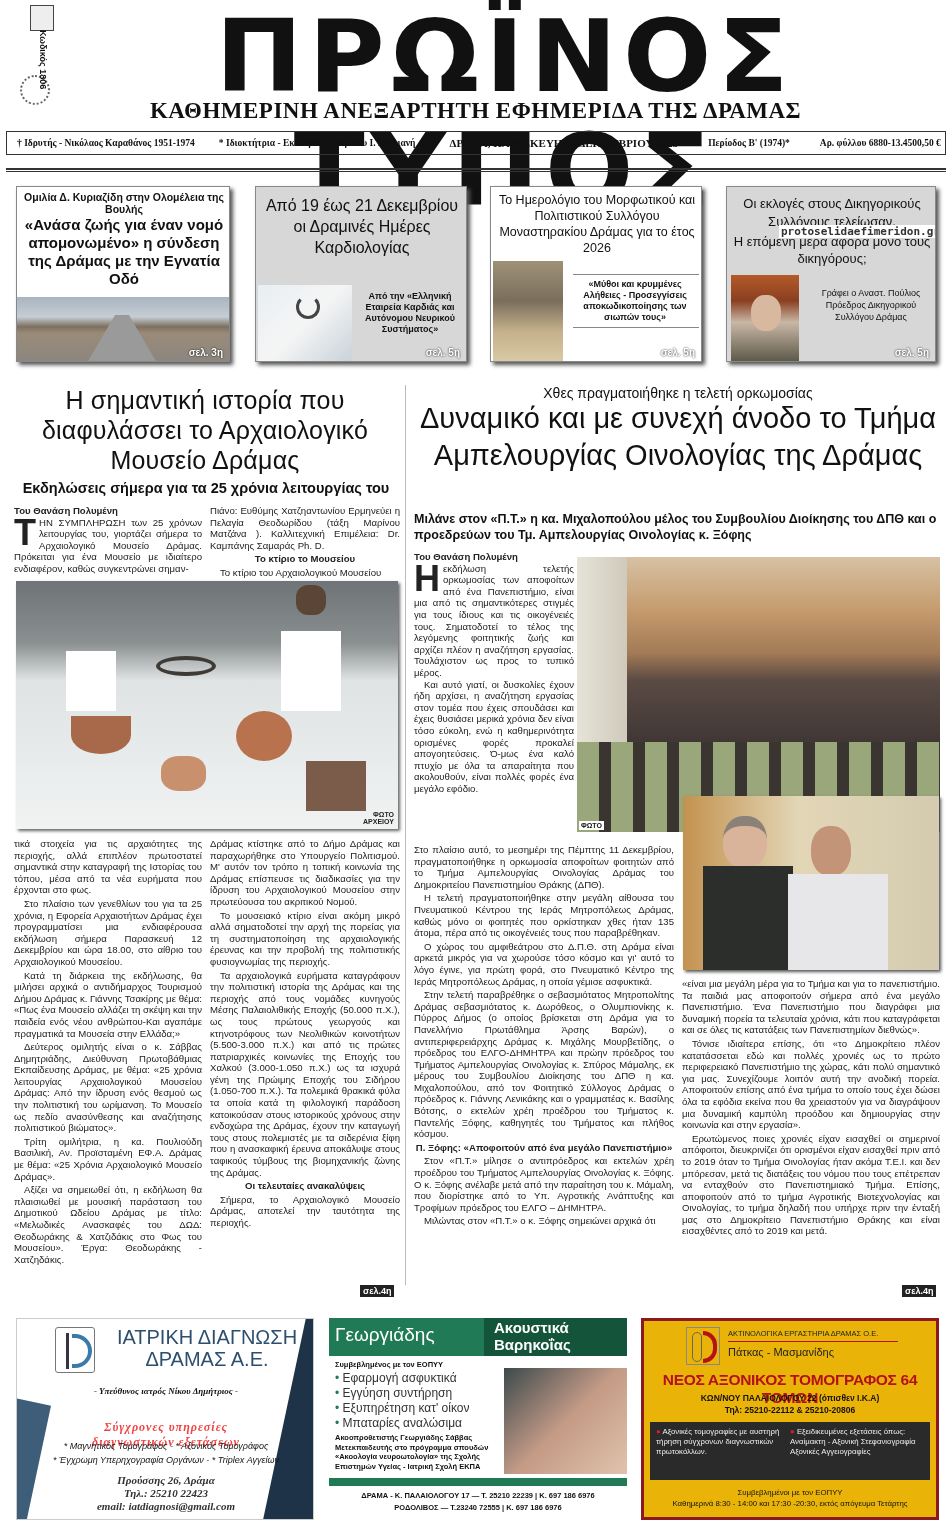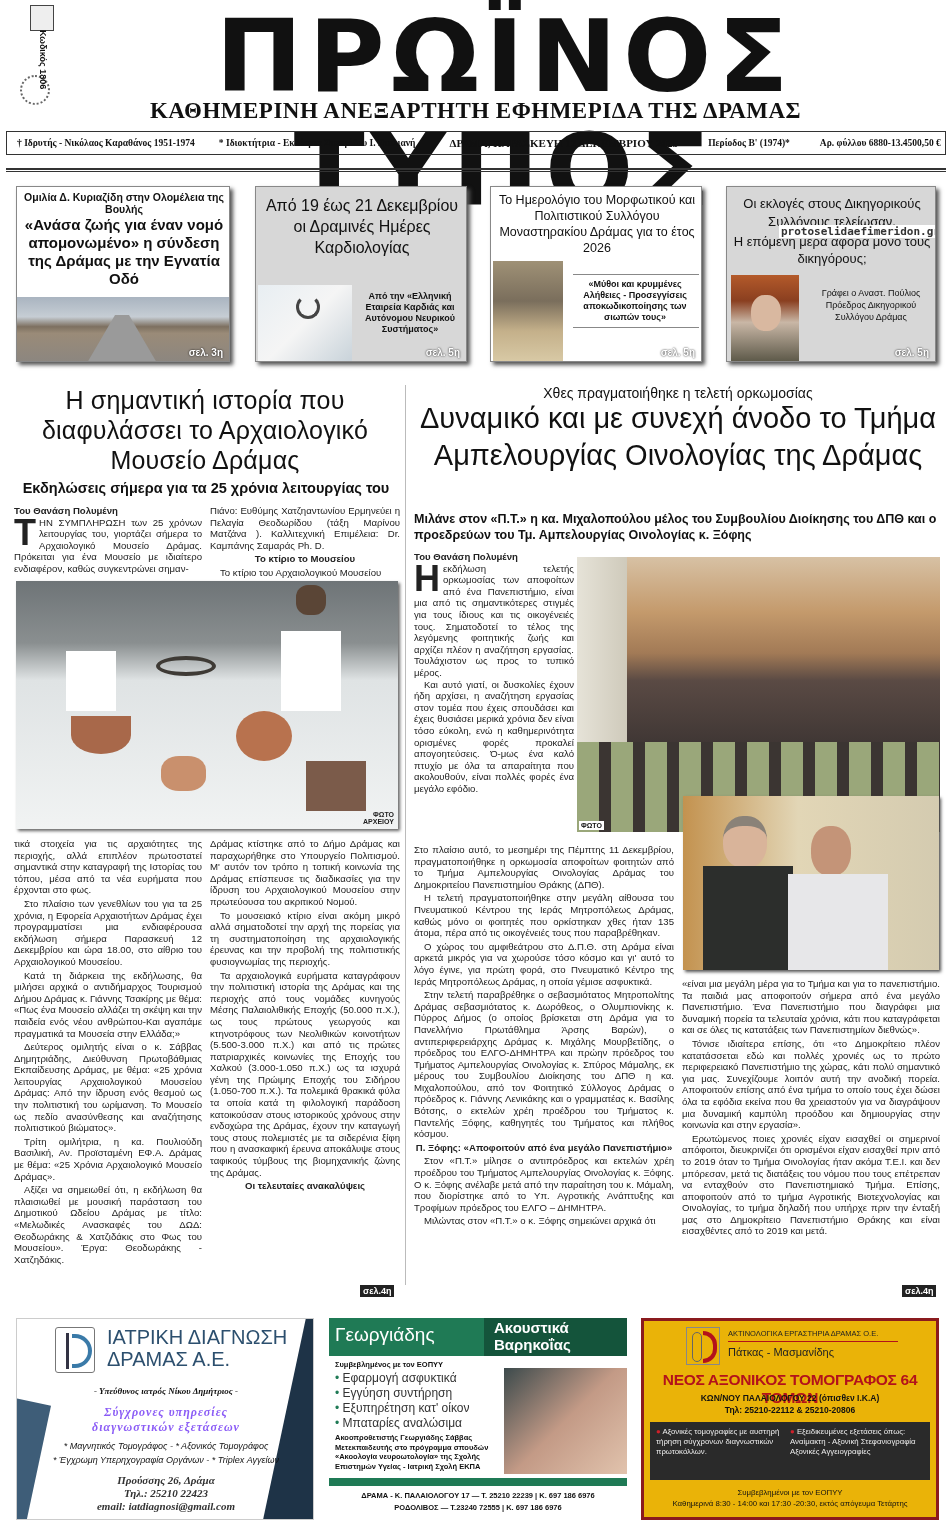--- a/index.html
+++ b/index.html
@@ -128,20 +128,21 @@
   <p>Κατά τη διάρκεια της εκδήλωσης, θα μιλήσει αρχικά ο αντιδήμαρχος Τουρισμού Δήμου Δράμας κ. Γιάννης Τσακίρης με θέμα: «Πως ένα Μουσείο αλλάζει τη σκέψη και την παιδεία ενός νέου ανθρώπου-Και αγαπάμε πραγματικά τα Μουσεία στην Ελλάδα;»</p>
   <p>Δεύτερος ομιλητής είναι ο κ. Σάββας Δημητριάδης, Διεύθυνση Πρωτοβάθμιας Εκπαίδευσης Δράμας, με θέμα: «25 χρόνια λειτουργίας Αρχαιολογικού Μουσείου Δράμας: Από την ίδρυση ενός θεσμού ως την πολιτιστική του ωρίμανση. Το Μουσείο ως πεδίο ανασύνθεσης και αναζήτησης πολιτιστικού βιώματος».</p>
   <p>Τρίτη ομιλήτρια, η κα. Πουλιούδη Βασιλική, Αν. Προϊσταμένη ΕΦ.Α. Δράμας με θέμα: «25 Χρόνια Αρχαιολογικό Μουσείο Δράμας».</p>
   <p>Αξίζει να σημειωθεί ότι, η εκδήλωση θα πλαισιωθεί με μουσική παράσταση του Δημοτικού Ωδείου Δράμας με τίτλο: «Μελωδικές Ανασκαφές του ΔΩΔ: Θεοδωράκης &amp; Χατζιδάκις στο Φως του Μουσείου». Έργα: Θεοδωράκης - Χατζηδάκις.</p>
 </div>
 <div class="abs txt" style="left:210px;top:838px;width:190px">
   <p class="ni">Δράμας κτίστηκε από το Δήμο Δράμας και παραχωρήθηκε στο Υπουργείο Πολιτισμού. Μ' αυτόν τον τρόπο η τοπική κοινωνία της Δράμας επίσπευσε τις διαδικασίες για την ίδρυση του Αρχαιολογικού Μουσείου στην πρωτεύουσα του ακριτικού Νομού.</p>
   <p>Το μουσειακό κτίριο είναι ακόμη μικρό αλλά σηματοδοτεί την αρχή της πορείας για τη συστηματοποίηση της αρχαιολογικής έρευνας και την προβολή της πολιτιστικής φυσιογνωμίας της περιοχής.</p>
   <p>Τα αρχαιολογικά ευρήματα καταγράφουν την πολιτιστική ιστορία της Δράμας και της περιοχής από τους νομάδες κυνηγούς Μέσης Παλαιολιθικής Εποχής (50.000 π.Χ.), ως τους πρώτους γεωργούς και κτηνοτρόφους των Νεολιθικών κοινοτήτων (5.500-3.000 π.Χ.) και από τις πρώτες πατριαρχικές κοινωνίες της Εποχής του Χαλκού (3.000-1.050 π.Χ.) ως τα ισχυρά γένη της Πρώιμης Εποχής του Σιδήρου (1.050-700 π.Χ.). Τα πολεμικά θρακικά φύλα τα οποία κατά τη φιλολογική παράδοση κατοικούσαν στους ιστορικούς χρόνους στην ενδοχώρα της Δράμας, έχουν την καταγωγή τους στους πολεμιστές με τα σιδερένια ξίφη που η ανασκαφική έρευνα αποκάλυψε στους ταφικούς τύμβους της βιομηχανικής ζώνης της Δράμας.</p>
   <p class="sh">Οι τελευταίες ανακαλύψεις</p>
+  <p>Σήμερα, το Αρχαιολογικό Μουσείο Δράμας, αποτελεί την ταυτότητα της περιοχής.</p>
 </div>
 <div class="selbadge" style="left:360px;top:1285px">σελ.4η</div>
 
 <div class="abs kicker-r">Χθες πραγματοιήθηκε η τελετή ορκωμοσίας</div>
 <div class="abs h-right">Δυναμικό και με συνεχή άνοδο το Τμήμα Αμπελουργίας Οινολογίας της Δράμας</div>
 <div class="abs sub-right">Μιλάνε στον «Π.Τ.» η κα. Μιχαλοπούλου μέλος του Συμβουλίου Διοίκησης του ΔΠΘ και ο προεδρεύων του Τμ. Αμπελουργίας Οινολογίας κ. Ξόφης</div>
 
 <div class="abs txt" style="left:414px;top:551px;width:160px">
   <div class="byline">Του Θανάση Πολυμένη</div>
   <span class="dropcap">Η</span>
@@ -178,26 +179,26 @@
 </div>
 <div class="selbadge" style="left:902px;top:1285px">σελ.4η</div>
 
 <div class="abs ad" style="left:16px;width:298px;background:#fff;border:1px solid #ccc">
   <div style="position:absolute;right:-30px;top:-10px;width:60px;height:240px;background:#1e3347;transform:rotate(12deg)"></div>
   <div style="position:absolute;left:-30px;bottom:-20px;width:50px;height:140px;background:#3e5d78;transform:rotate(12deg)"></div>
   <div style="position:absolute;left:38px;top:8px;width:40px;height:46px;border:1px solid #777;border-radius:3px">
     <div style="position:absolute;left:10px;top:5px;width:3px;height:36px;background:#334"></div>
     <div style="position:absolute;left:16px;top:6px;width:20px;height:34px;border:4px solid #3a7aa8;border-left:none;border-radius:0 20px 20px 0"></div>
   </div>
-  <div style="position:absolute;left:90px;top:7px;font-size:20px;line-height:22px;color:#2c4f6e;width:200px">
+  <div style="position:absolute;left:90px;top:7px;font-size:20px;line-height:22px;color:#2c4f6e;text-align:center;width:200px">
     <div>ΙΑΤΡΙΚΗ ΔΙΑΓΝΩΣΗ</div>
     <div>ΔΡΑΜΑΣ Α.Ε.</div>
   </div>
   <div style="position:absolute;left:0;top:67px;width:298px;text-align:center;font-family:'Liberation Serif',serif;font-style:italic;font-weight:bold;font-size:9px">- Υπεύθυνος ιατρός Νίκου Δημήτριος -</div>
-  <div style="position:absolute;left:0;top:86px;width:298px;text-align:center;font-family:'Liberation Serif',serif;font-style:italic;font-weight:bold;font-size:12px;line-height:15px;letter-spacing:1px;color:#8b5cf6">
+  <div style="position:absolute;left:0;top:101px;width:298px;text-align:center;font-family:'Liberation Serif',serif;font-style:italic;font-weight:bold;font-size:12px;line-height:15px;letter-spacing:1px;color:#ef4444">
     <div>Σύγχρονες υπηρεσίες</div>
     <div>διαγνωστικών εξετάσεων</div>
   </div>
   <div style="position:absolute;left:0;top:120px;width:298px;text-align:center;font-size:9px;line-height:14px;font-style:italic">
     <div>* Μαγνητικός Τομογράφος - * Αξονικός Τομογράφος</div>
     <div>* Έγχρωμη Υπερηχογραφία Οργάνων - * Triplex Αγγείων</div>
   </div>
   <div style="position:absolute;left:0;top:155px;width:298px;text-align:center;font-family:'Liberation Serif',serif;font-style:italic;font-weight:bold;font-size:11px;line-height:13px;color:#333">
     <div>Προύσσης 26, Δράμα</div>
     <div>Τηλ.: 25210 22423</div>

